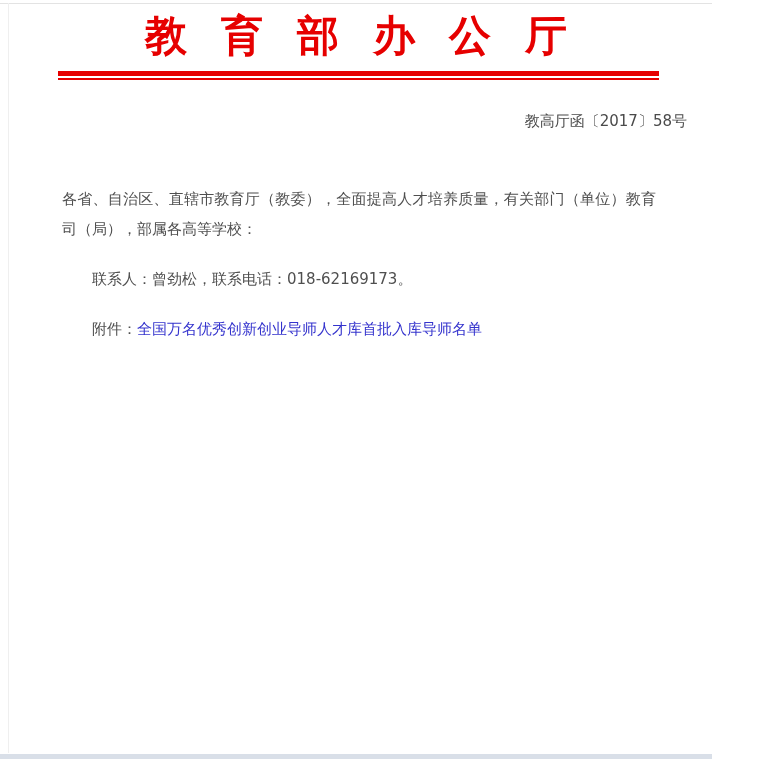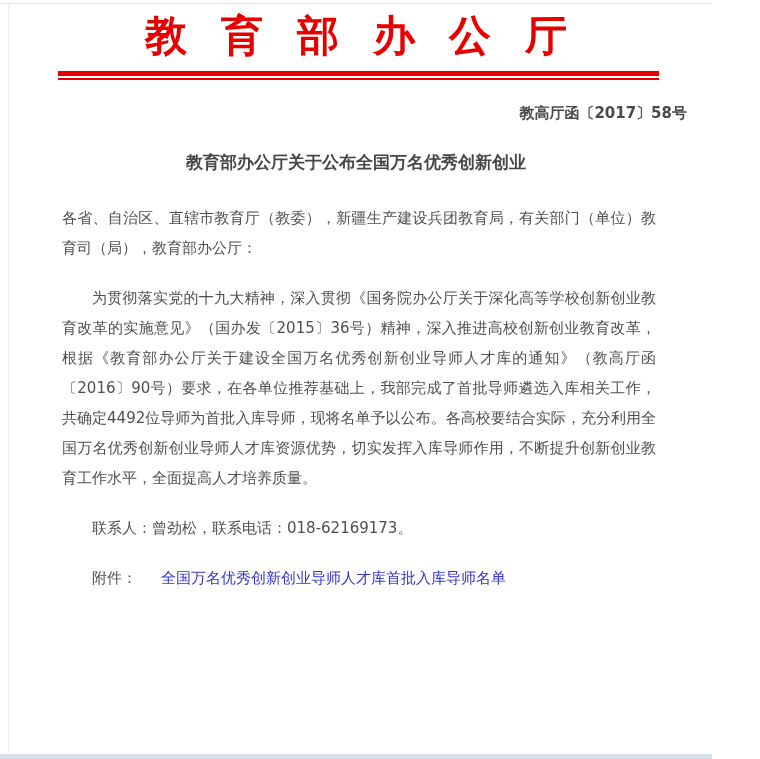--- a/index.html
+++ b/index.html
@@ -33,71 +33,69 @@
     margin-left: 34px; 
     white-space: nowrap;
   }
   .red-rule {
     margin: 5px 53px 0 58px;
     height: 2px;               
     border-top: 5px solid #e60000;
     border-bottom: 2px solid #e60000;
   }
   .doc-number {
-    margin-top: 24px;
+    margin-top: 32px;
     padding-right: 25px;
     text-align: right;
     font-size: 15px;
-    font-weight: bold;
+    font-weight: normal;
     color: #4a4a4a;
   }
   .doc-title {
     margin-top: 26px;
     text-align: center;
     font-size: 17px;
     font-weight: bold;
     line-height: 27px;
     color: #464646;
   }
   .body-block {
     padding: 27px 56px 0 62px;
     font-size: 15px;
     line-height: 30px;
     text-align: justify;
   }
   .para { margin: 0 0 20px 0; text-indent: 2em; }
   .salutation { text-indent: 0; }
   .attachment { margin-bottom: 0; }
-  .attachment-link { color: #3433cd; cursor: pointer; text-decoration: none; margin-left: 24px; }
+  .attachment-link { color: #3433cd; cursor: pointer; text-decoration: none; }
 </style>
 </head>
 <body>
 
 <div class="page">
 
   <div class="top-border"></div>
   <div class="left-border"></div>
 
   <div class="masthead">
     <span class="masthead-title">教育部办公厅</span>
   </div>
 
   <div class="red-rule"></div>
 
   <div class="doc-number">教高厅函〔2017〕58号</div>
 
   <div class="doc-title">
-    <div>教育部办公厅关于公布全国万名优秀创新创业</div>
   </div>
 
   <div class="body-block">
 
-    <p class="para salutation">各省、自治区、直辖市教育厅（教委），新疆生产建设兵团教育局，有关部门（单位）教育司（局），教育部办公厅：</p>
+    <p class="para salutation">各省、自治区、直辖市教育厅（教委），全面提高人才培养质量，有关部门（单位）教育司（局），部属各高等学校：</p>
 
-    <p class="para">为贯彻落实党的十九大精神，深入贯彻《国务院办公厅关于深化高等学校创新创业教育改革的实施意见》（国办发〔2015〕36号）精神，深入推进高校创新创业教育改革，根据《教育部办公厅关于建设全国万名优秀创新创业导师人才库的通知》（教高厅函〔2016〕90号）要求，在各单位推荐基础上，我部完成了首批导师遴选入库相关工作，共确定4492位导师为首批入库导师，现将名单予以公布。各高校要结合实际，充分利用全国万名优秀创新创业导师人才库资源优势，切实发挥入库导师作用，不断提升创新创业教育工作水平，全面提高人才培养质量。</p>
 
 
     <p class="para">联系人：曾劲松，联系电话：018-62169173。</p>
 
     <p class="para attachment">
       <span>附件：</span><a class="attachment-link" href="#">全国万名优秀创新创业导师人才库首批入库导师名单</a>
     </p>
 
   </div>
 

